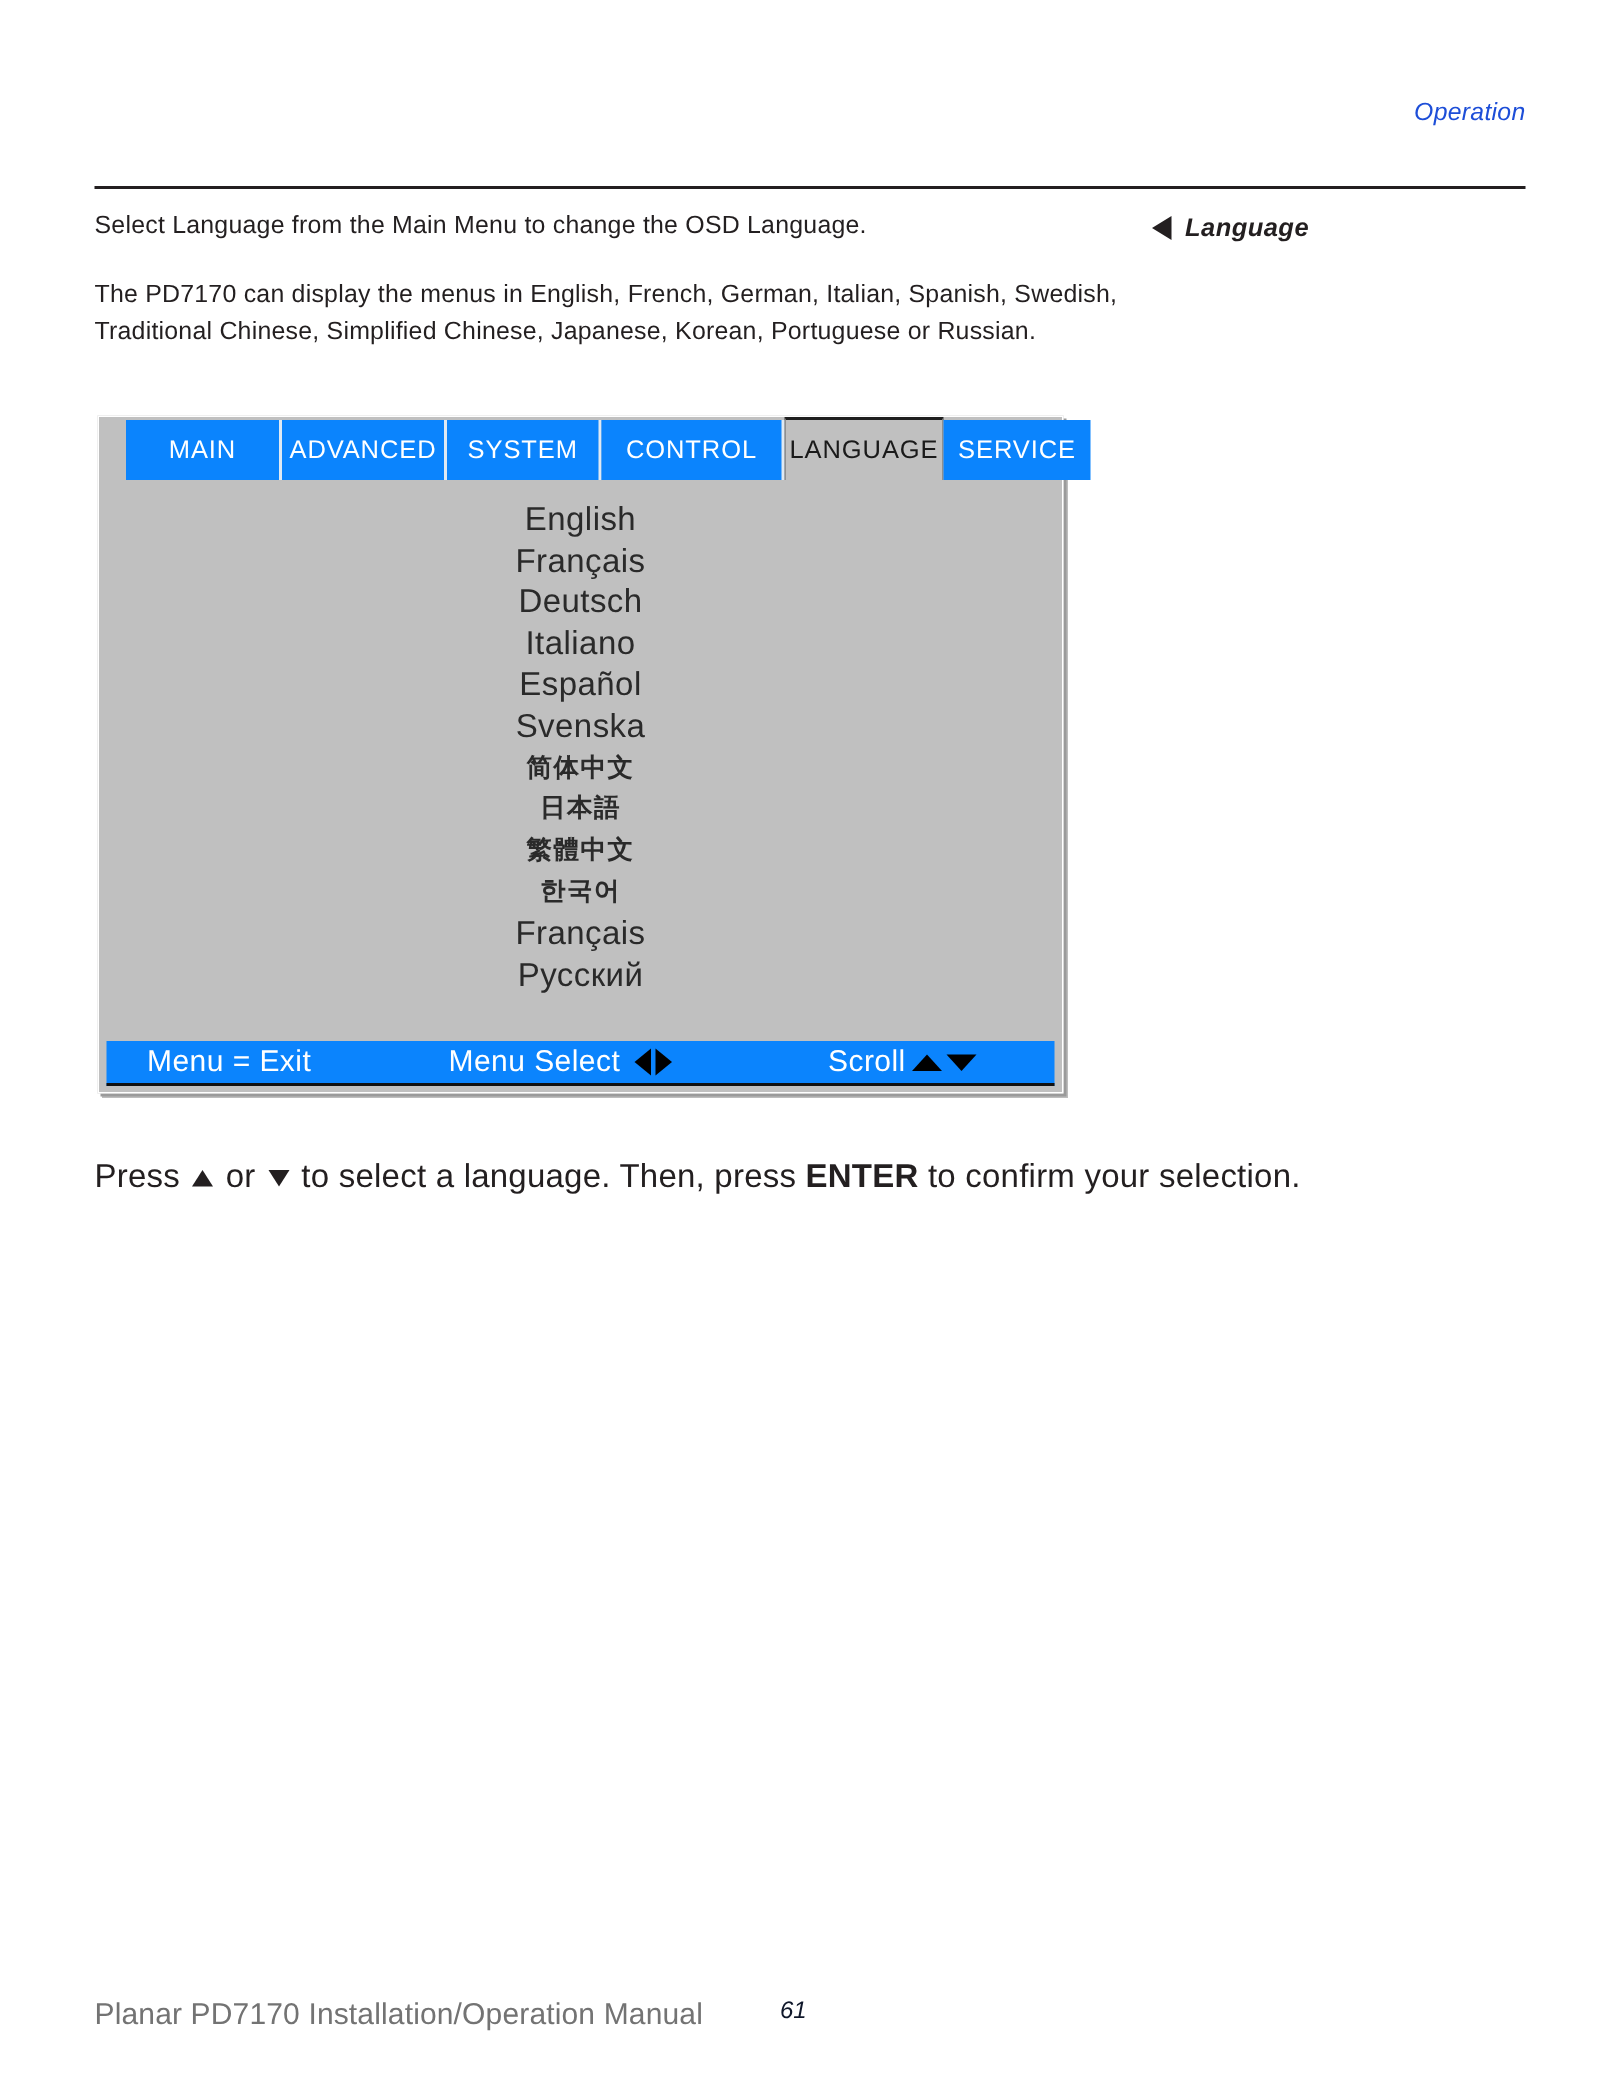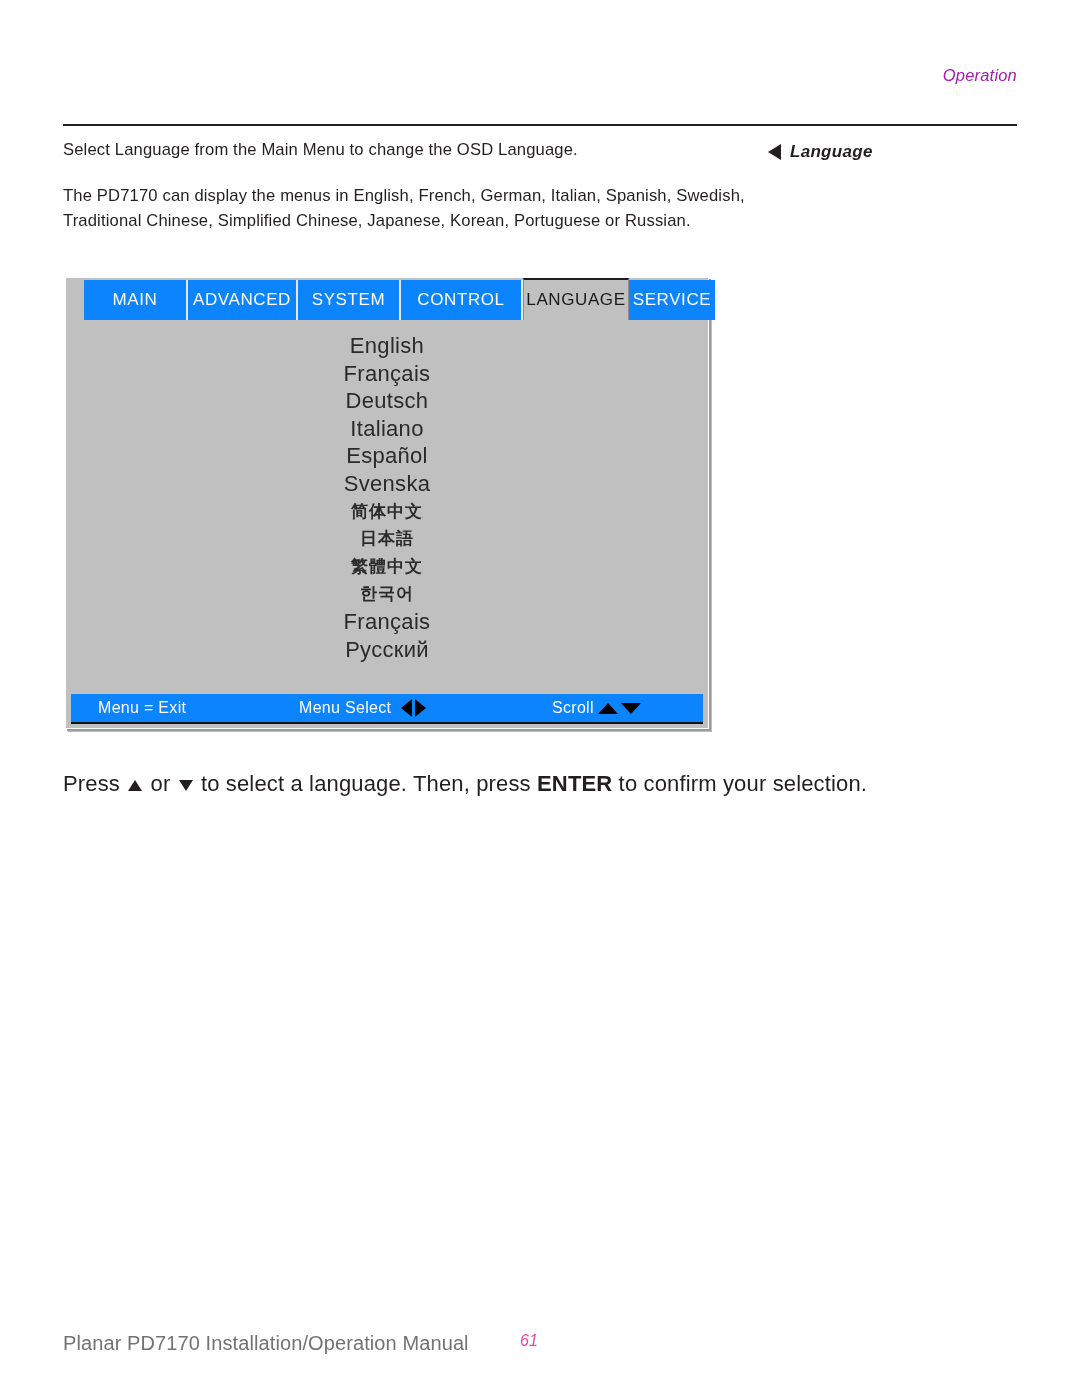--- a/index.html
+++ b/index.html
@@ -17,21 +17,21 @@
   }
 
   
   .running-head {
     position: absolute;
     top: 66px;
     right: 63px;
     font-style: italic;
     font-size: 16.5px;
     letter-spacing: 0.2px;
-    color: #a21caf;
+    color: #1d4ed8;
   }
 
   .head-rule {
     position: absolute;
     left: 63px;
     top: 124px;
     width: 954px;
     height: 0;
     border-top: 2.2px solid #231f20;
   }
@@ -109,21 +109,21 @@
     border-right: 2px solid #dfe9f3;
     box-sizing: border-box;
     height: 40px;
   }
   .osd-tab:last-child { border-right: none; }
   .osd-tab.t-main      { width: 104px; }
   .osd-tab.t-advanced  { width: 110px; }
   .osd-tab.t-system    { width: 103px; }
   .osd-tab.t-control   { width: 122px; }
   .osd-tab.t-language  { width: 106px; }
-  .osd-tab.t-service   { width: 86px; }
+  .osd-tab.t-service   { width: 98px; }
 
   .osd-tab.active {
     background: #c0c0c0;
     color: #1a1a1a;
     border-top: 2px solid #1f1f1f;
     border-right: 1px solid #8f8f8f;
     border-left: 1px solid #8f8f8f;
     height: 42px;
     align-self: flex-start;
     margin-top: -2px;
@@ -149,21 +149,21 @@
   }
 
   .osd-footer {
     position: absolute;
     left: 5px;
     right: 5px;
     bottom: 4px;
     height: 30px;
     background: #0b84fd;
     color: #ffffff;
-    font-size: 16px;
+    font-size: 20px;
     display: flex;
     align-items: center;
     border-bottom: 2px solid #111111;
     box-sizing: border-box;
   }
   .osd-footer-left {
     position: absolute;
     left: 27px;
     letter-spacing: 0.3px;
   }
@@ -251,21 +251,21 @@
     font-size: 20px;
     letter-spacing: 0.1px;
     color: #737373;
   }
   .page-footer-num {
     position: absolute;
     left: 520px;
     top: 1332px;
     font-style: italic;
     font-size: 16px;
-    color: #ec4899;
+    color: #0f172a;
   }
 </style>
 </head>
 <body>
 
 <div class="running-head">Operation</div>
 <div class="head-rule"></div>
 
 <div class="body-col">
   <p class="para p1">Select Language from the Main Menu to change the OSD Language.</p>

